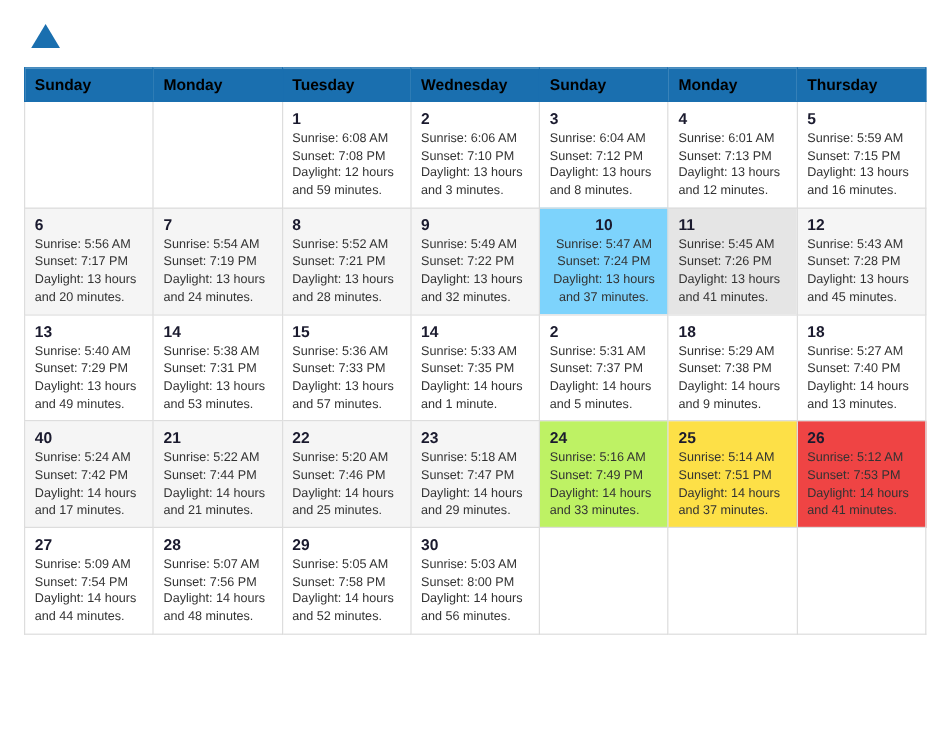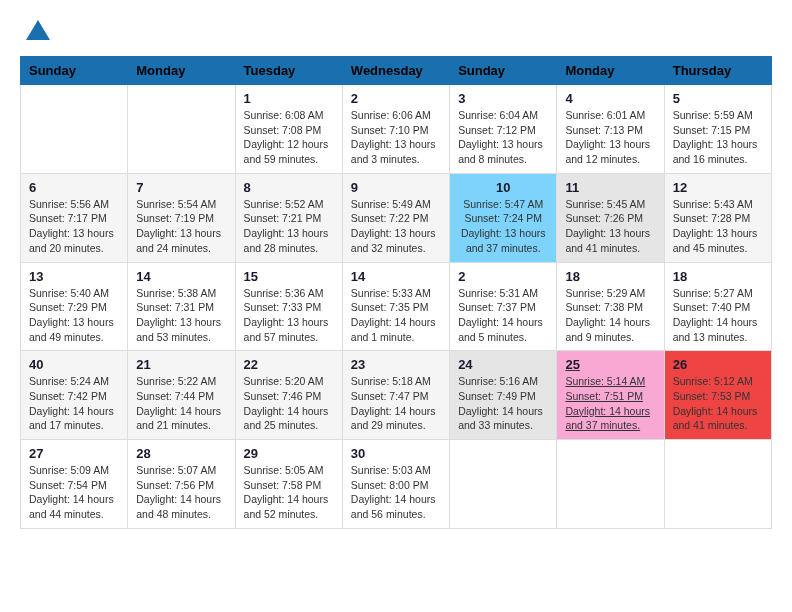--- a/index.html
+++ b/index.html
@@ -218,25 +218,25 @@
           <div class="day-info">Sunrise: 5:22 AM<br>Sunset: 7:44 PM<br>Daylight: 14 hours and 21 minutes.</div>
         </td>
         <td style="background-color: rgb(245, 245, 245);">
           <span class="day-number">22</span>
           <div class="day-info">Sunrise: 5:20 AM<br>Sunset: 7:46 PM<br>Daylight: 14 hours and 25 minutes.</div>
         </td>
         <td style="background-color: rgb(245, 245, 245); margin-left: 17px;">
           <span class="day-number">23</span>
           <div class="day-info">Sunrise: 5:18 AM<br>Sunset: 7:47 PM<br>Daylight: 14 hours and 29 minutes.</div>
         </td>
-        <td style="background-color: #e5e5e5;">
+        <td style="background-color: #bef264;">
           <span class="day-number">24</span>
           <div class="day-info">Sunrise: 5:16 AM<br>Sunset: 7:49 PM<br>Daylight: 14 hours and 33 minutes.</div>
         </td>
-        <td style="background-color: #f9a8d4; text-decoration: underline;">
+        <td style="background-color: #fde047;">
           <span class="day-number">25</span>
           <div class="day-info">Sunrise: 5:14 AM<br>Sunset: 7:51 PM<br>Daylight: 14 hours and 37 minutes.</div>
         </td>
         <td style="background-color: #ef4444;">
           <span class="day-number">26</span>
           <div class="day-info">Sunrise: 5:12 AM<br>Sunset: 7:53 PM<br>Daylight: 14 hours and 41 minutes.</div>
         </td>
       </tr>
       <tr>
         <td>

